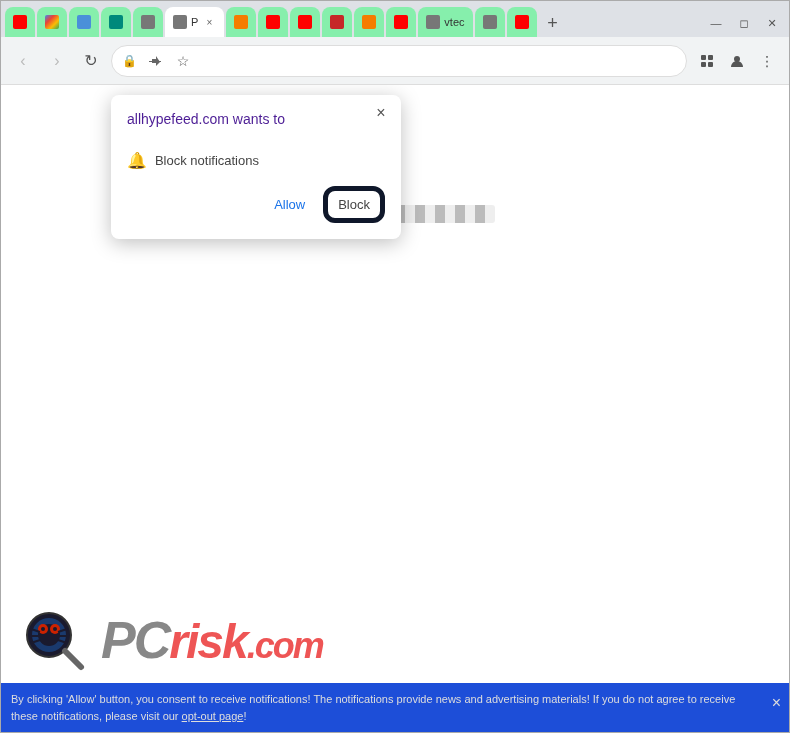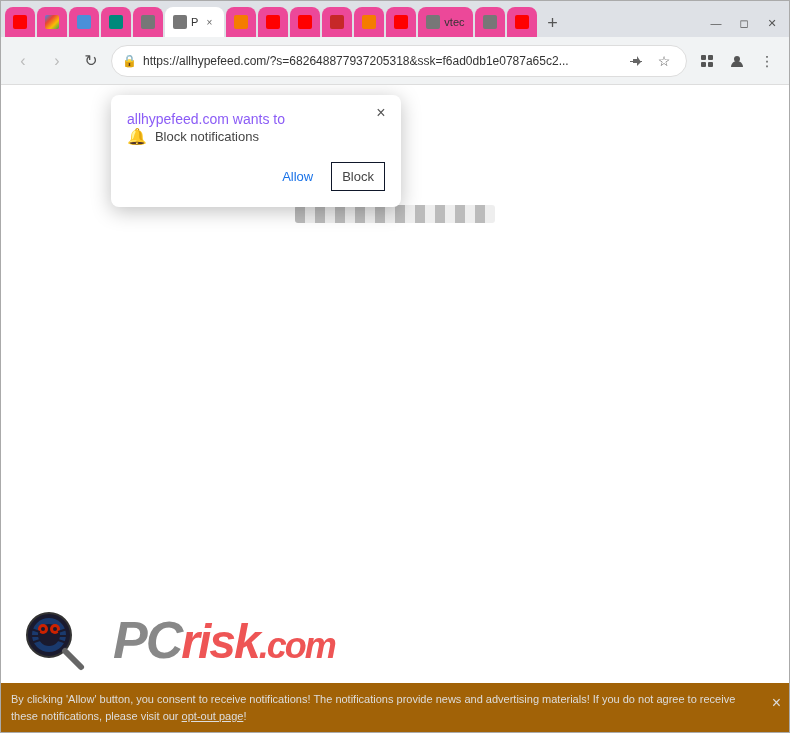--- a/index.html
+++ b/index.html
@@ -3,21 +3,21 @@
   <meta charset="utf-8">
   <style>
     * { margin: 0; padding: 0; box-sizing: border-box; }
     body { width: 790px; height: 733px; font-family: Arial, sans-serif; overflow: hidden; background: #fff; }
 
     
     .browser-window { width: 790px; height: 733px; display: flex; flex-direction: column; border: 1px solid #aaa; background: #f1f3f4; }
 
     
     .tab-bar { height: 36px; background: #dee1e6; display: flex; align-items: flex-end; padding: 0 4px; gap: 2px; flex-shrink: 0; }
-    .tab { height: 30px; background: #ec4899; border-radius: 8px 8px 0 0; padding: 0 8px; display: flex; align-items: center; gap: 4px; font-size: 11px; color: #333; min-width: 28px; max-width: 120px; }
+    .tab { height: 30px; background: #86efac; border-radius: 8px 8px 0 0; padding: 0 8px; display: flex; align-items: center; gap: 4px; font-size: 11px; color: #333; min-width: 28px; max-width: 120px; }
     .tab.active { background: #fff; }
     .tab-favicon { width: 14px; height: 14px; display: inline-block; border-radius: 2px; flex-shrink: 0; }
     .tab-label { overflow: hidden; white-space: nowrap; text-overflow: ellipsis; font-size: 11px; }
     .tab-close { width: 14px; height: 14px; display: flex; align-items: center; justify-content: center; border-radius: 50%; font-size: 10px; color: #666; cursor: pointer; flex-shrink: 0; }
     .new-tab-btn { width: 28px; height: 28px; display: flex; align-items: center; justify-content: center; font-size: 18px; color: #555; cursor: pointer; border-radius: 50%; }
     .tab-controls { margin-left: auto; display: flex; align-items: center; gap: 2px; padding-bottom: 4px; }
     .tab-ctrl-btn { width: 26px; height: 20px; display: flex; align-items: center; justify-content: center; font-size: 11px; color: #555; }
 
     
     .address-bar { height: 48px; background: #f1f3f4; display: flex; align-items: center; padding: 0 8px; gap: 6px; flex-shrink: 0; border-bottom: 1px solid #ddd; }
@@ -30,39 +30,39 @@
     .addr-action-btn { width: 24px; height: 24px; display: flex; align-items: center; justify-content: center; color: #555; font-size: 14px; }
     .browser-actions { display: flex; align-items: center; gap: 2px; }
     .browser-action-btn { width: 28px; height: 28px; display: flex; align-items: center; justify-content: center; color: #555; font-size: 14px; border-radius: 50%; cursor: pointer; }
 
     
     .page-content { flex: 1; background: #fff; position: relative; overflow: hidden; }
 
     
     .permission-popup { position: absolute; top: 10px; left: 110px; width: 290px; background: #fff; border-radius: 8px; box-shadow: 0 4px 20px rgba(0,0,0,0.25); padding: 16px; z-index: 100; }
     .popup-close { position: absolute; top: 8px; right: 10px; width: 20px; height: 20px; display: flex; align-items: center; justify-content: center; cursor: pointer; color: #555; font-size: 16px; }
-    .popup-title { font-size: 14px; color: #8b5cf6; margin-bottom: 0; }
+    .popup-title { font-size: 14px; color: #4c1d95; margin-bottom: 24px; }
     .popup-permission { display: flex; align-items: center; gap: 8px; margin-bottom: 16px; color: #444; font-size: 13px; }
     .bell-icon { font-size: 16px; color: #555; }
     .popup-buttons { display: flex; justify-content: flex-end; gap: 8px; }
     .btn-allow { color: #1a73e8; font-size: 13px; font-weight: 500; background: none; border: none; cursor: pointer; padding: 6px 10px; border-radius: 4px; }
-    .btn-block { color: #444; font-size: 13px; font-weight: 500; background: none; border: 1px solid #0f172a; cursor: pointer; padding: 6px 10px; border-radius: 0; }
+    .btn-block { color: #444; font-size: 13px; font-weight: 500; background: none; border: 5px solid #0f172a; cursor: pointer; padding: 6px 10px; border-radius: 12px; }
 
     
     .page-body { display: flex; flex-direction: column; align-items: center; padding-top: 120px; }
     .progress-bar-container { width: 200px; height: 18px; background: repeating-linear-gradient(90deg, #bbb 0px, #bbb 10px, #eee 10px, #eee 20px); border-radius: 3px; margin-bottom: 16px; }
     .page-message { font-size: 14px; color: #333; text-align: center; max-width: 600px; }
     .page-message strong { font-weight: bold; }
 
     
-    .pcrisk-area { position: absolute; bottom: 60px; left: 20px; display: flex; align-items: center; gap: 27px; }
+    .pcrisk-area { position: absolute; bottom: 60px; left: 20px; display: flex; align-items: center; gap: 15px; }
     .pcrisk-logo-icon { width: 65px; height: 65px; }
 
     
-    .consent-bar { position: absolute; bottom: 0; left: 0; right: 0; background: #a16207; color: #ddd; font-size: 11px; padding: 8px 30px 8px 10px; line-height: 1.5; }
+    .consent-bar { position: absolute; bottom: 0; left: 0; right: 0; background: #1d4ed8; color: #ddd; font-size: 11px; padding: 8px 30px 8px 10px; line-height: 1.5; }
     .consent-bar a { color: #ddd; text-decoration: underline; }
     .consent-close { position: absolute; top: 8px; right: 8px; color: #ddd; font-size: 16px; cursor: pointer; }
 
     
     .fav-yt { background: #ff0000; }
     .fav-g { background: linear-gradient(135deg, #4285f4, #ea4335, #fbbc05, #34a853); }
     .fav-blue { background: #4a90d9; }
     .fav-teal { background: #00897b; }
     .fav-gray { background: #777; }
     .fav-orange { background: #f57c00; }
@@ -130,21 +130,20 @@
       <div class="tab-ctrl-btn">✕</div>
     </div>
   </div>
 
   <div class="address-bar">
     <div class="nav-btn disabled">‹</div>
     <div class="nav-btn disabled">›</div>
     <div class="nav-btn">↻</div>
     <div class="address-box">
       <span class="lock-icon">🔒</span>
-      <span class="address-text">https://allhypefeed.com/?s=682648877937205318&amp;ssk=f6ad0db1e0787a65c2...</span>
       <div class="address-actions">
         <div class="addr-action-btn">
           <svg width="14" height="14" viewBox="0 0 14 14" fill="none">
             <path d="M8 2L12 6H9V10H5V6H2L8 2Z" fill="#666" transform="rotate(90 7 7)"></path>
             <rect x="1" y="7" width="12" height="1" fill="#666"></rect>
           </svg>
         </div>
         <div class="addr-action-btn">☆</div>
       </div>
     </div>

